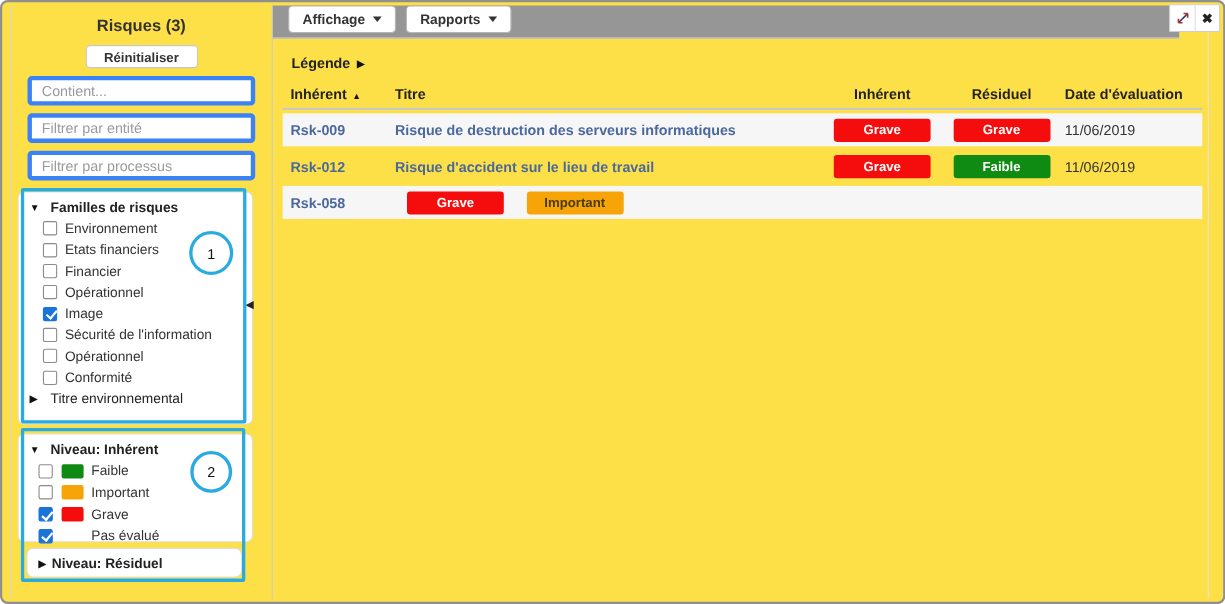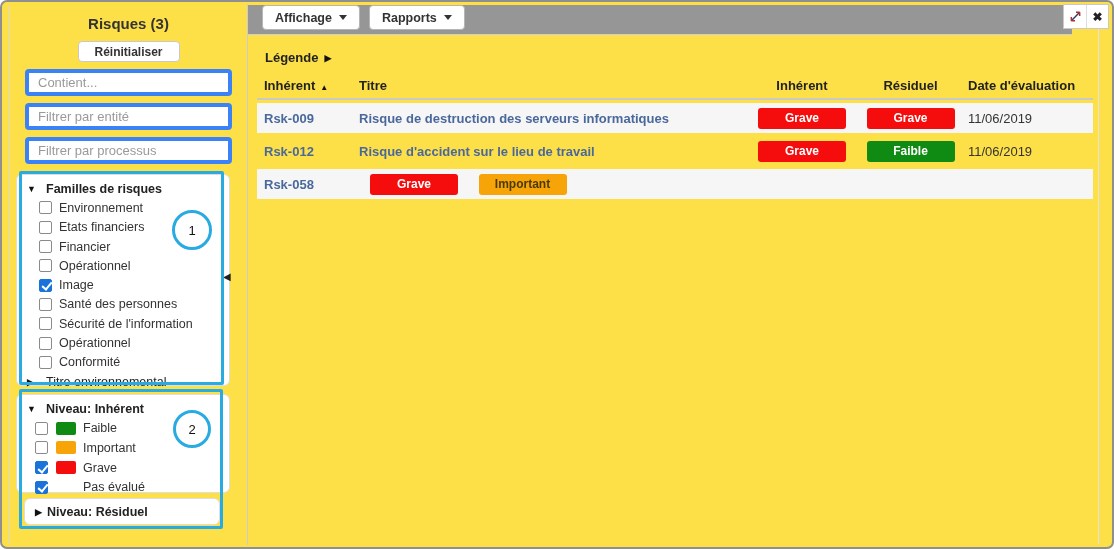--- a/index.html
+++ b/index.html
@@ -110,24 +110,20 @@
       <div class="frow item">
         <span class="cb"></span>
         <span class="lbl">Opérationnel</span>
       </div>
       <div class="frow item">
         <span class="cb checked"></span>
         <span class="lbl">Image</span>
       </div>
       <div class="frow item">
         <span class="cb"></span>
-        <span class="lbl">Santé des personnes</span>
-      </div>
-      <div class="frow item">
-        <span class="cb"></span>
         <span class="lbl">Sécurité de l'information</span>
       </div>
       <div class="frow item">
         <span class="cb"></span>
         <span class="lbl">Opérationnel</span>
       </div>
       <div class="frow item">
         <span class="cb"></span>
         <span class="lbl">Conformité</span>
       </div>

